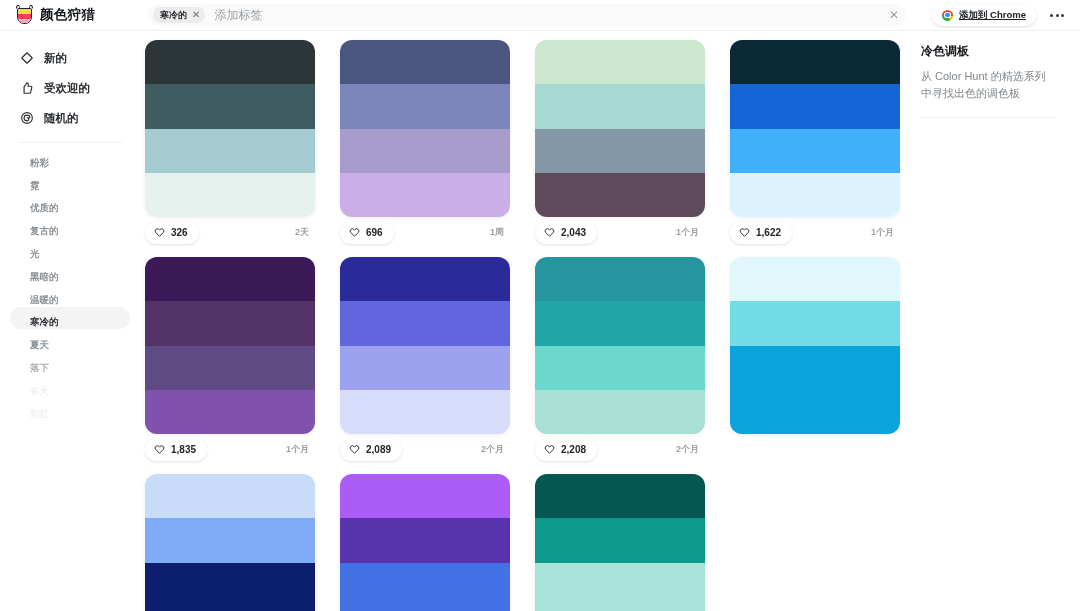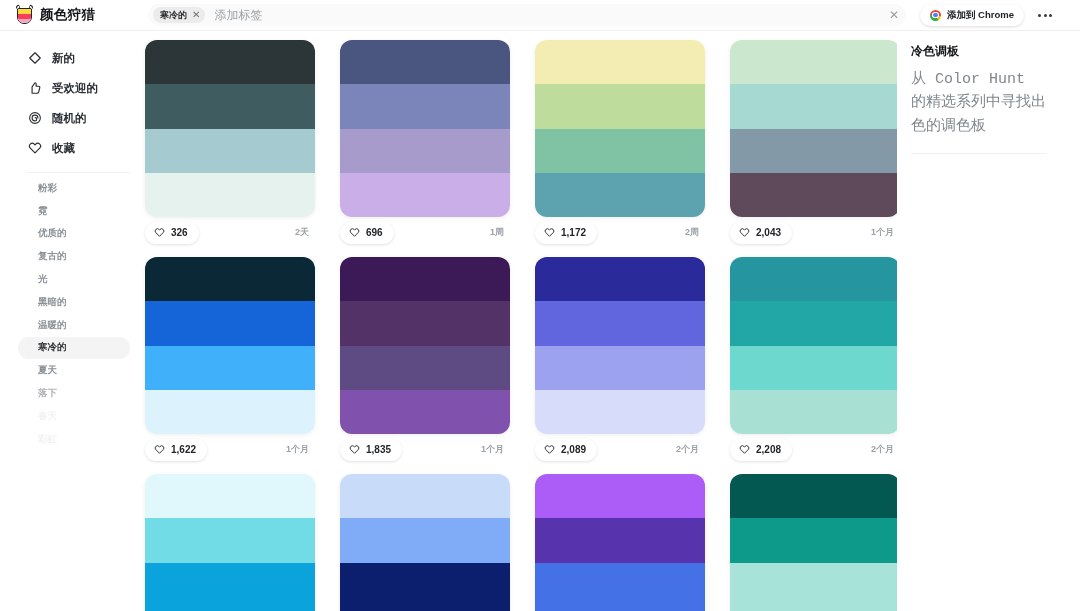--- a/index.html
+++ b/index.html
@@ -78,21 +78,21 @@
     font-size:12px; color:#9aa0a6; margin-left:9px; white-space:nowrap;text-align:right;
   }
   .clear-x {
     position:absolute; right:7px; top:50%; transform:translateY(-50%);
     font-size:12px; color:#9aa0a6; line-height:1; cursor:pointer;
   }
 
   .header-right {
     width:168px; height:31px;
     display:flex; align-items:center; justify-content:flex-end;
-    gap:12px; padding-right:26px;
+    gap:12px; padding-right:14px;text-decoration:underline;
   }
   .chrome-btn {
     display:flex; align-items:center; gap:6px;
     height:21px; padding:0 10px;
     background:#ffffff; border-radius:11px;
     box-shadow:0 1px 3px rgba(0,0,0,.14);
     font-size:9.5px; font-weight:bold; color:#202428;
     white-space:nowrap; cursor:pointer;
   }
   .chrome-logo {
@@ -113,34 +113,33 @@
   .dots {
     display:flex; gap:2.5px; cursor:pointer; padding:4px 2px;
   }
   .dots i { width:3px; height:3px; border-radius:50%; background:#35393d; display:block; }
 
   
   .sidebar {
     position:absolute; left:0; top:31px; width:140px; height:580px;
     background:#ffffff; padding-top:12px;
     overflow:hidden;
-    padding-left:8px;
   }
   .nav-item {
     display:flex; align-items:center; gap:10px;
     height:30px; padding-left:20px;
     font-size:11.5px; font-weight:bold; color:#2b2f33;
     cursor:pointer;
   }
   .nav-item .ico { width:14px; height:14px; flex:none; display:block; }
   .nav-sep {
     width:104px; height:1px; background:#f1f1f1; margin:9px 0 4px 18px;
   }
   .tag-item {
-    height:22.8px; display:flex; align-items:center;
+    height:22.8px; display:flex; align-items:flex-end;
     padding-left:20px; margin:0 10px 0 10px;
     font-size:9.5px; font-weight:bold; color:#8a9095;
     border-radius:11px; cursor:pointer; white-space:nowrap;
   }
   .tag-item.active { background:#f4f4f4; color:#2b2f33; }
 
   
   .main {
     position:absolute; left:140px; top:31px;
     width:775px; height:580px;
@@ -173,31 +172,30 @@
     background:#ffffff; border-radius:11px;
     box-shadow:0 1px 3px rgba(0,0,0,.12);
     font-size:10px; font-weight:bold; color:#232629;
     cursor:pointer;
   }
   .heart { width:11px; height:11px; flex:none; display:block; }
   .age { font-size:9px; font-weight:bold; color:#9ca2a7; white-space:nowrap; }
 
   
   .rightpanel {
-    position:absolute; right:18px; top:31px;
+    position:absolute; right:8px; top:31px;
     width:165px; height:580px;
     background:#ffffff;
     padding:12px 16px 17px 14px;
-    font-family:Liberation Mono, monospace;
   }
   .rp-title {
     font-size:12px; font-weight:bold; color:#14171a; margin-bottom:8px;
   }
   .rp-sub {
-    font-size:15px; line-height:1.55; color:#81878c;
+    font-size:11px; line-height:1.55; color:#81878c;
   }
   .rp-div {
     width:100%; height:1px; background:#f0f0f0; margin-top:15px;
   }
 </style>
 </head>
 <body>
 
 <div class="header">
 
@@ -255,26 +253,20 @@
   </div>
 
   <div class="nav-item">
     <svg class="ico" viewBox="0 0 24 24" fill="none" stroke="#2b2f33" stroke-width="1.9" stroke-linecap="round">
       <circle cx="12" cy="12" r="9.2"></circle>
       <path d="M17 12a5 5 0 1 0-5 5c2 0 3-1.4 3-3a2.6 2.6 0 0 0-2.6-2.6"></path>
     </svg>
     <span>随机的</span>
   </div>
 
-  <div class="nav-item">
-    <svg class="ico" viewBox="0 0 24 24" fill="none" stroke="#2b2f33" stroke-width="2" stroke-linejoin="round">
-      <path d="M12 20.3 3.9 12.2a4.9 4.9 0 0 1 0-6.9 4.9 4.9 0 0 1 6.9 0L12 6.5l1.2-1.2a4.9 4.9 0 0 1 6.9 0 4.9 4.9 0 0 1 0 6.9z"></path>
-    </svg>
-    <span>收藏</span>
-  </div>
 
   <div class="nav-sep"></div>
 
   <div id="tag-list">
       <div class="tag-item">
         <span>粉彩</span>
       </div>
       <div class="tag-item">
         <span>霓</span>
       </div>
@@ -338,37 +330,20 @@
           <div class="sw" style="background: rgb(201, 174, 232);"></div>
         </div>
         <div class="cardmeta">
           <div class="likes">
             <svg class="heart" viewBox="0 0 24 24" fill="none" stroke="#2b2f33" stroke-width="2.1" stroke-linejoin="round">
               <path d="M12 20.3 3.9 12.2a4.9 4.9 0 0 1 0-6.9 4.9 4.9 0 0 1 6.9 0L12 6.5l1.2-1.2a4.9 4.9 0 0 1 6.9 0 4.9 4.9 0 0 1 0 6.9z"></path>
             </svg>
             <span>696</span>
           </div>
           <div class="age">1周</div>
-        </div>
-      </div>
-      <div class="card">
-        <div class="swatches">
-          <div class="sw" style="background: rgb(244, 237, 179);"></div>
-          <div class="sw" style="background: rgb(190, 220, 155);"></div>
-          <div class="sw" style="background: rgb(127, 195, 164);"></div>
-          <div class="sw" style="background: rgb(92, 163, 175);"></div>
-        </div>
-        <div class="cardmeta">
-          <div class="likes">
-            <svg class="heart" viewBox="0 0 24 24" fill="none" stroke="#2b2f33" stroke-width="2.1" stroke-linejoin="round">
-              <path d="M12 20.3 3.9 12.2a4.9 4.9 0 0 1 0-6.9 4.9 4.9 0 0 1 6.9 0L12 6.5l1.2-1.2a4.9 4.9 0 0 1 6.9 0 4.9 4.9 0 0 1 0 6.9z"></path>
-            </svg>
-            <span>1,172</span>
-          </div>
-          <div class="age">2周</div>
         </div>
       </div>
       <div class="card">
         <div class="swatches">
           <div class="sw" style="background: rgb(203, 231, 206);"></div>
           <div class="sw" style="background: rgb(166, 217, 210);"></div>
           <div class="sw" style="background: rgb(131, 153, 168);"></div>
           <div class="sw" style="background: rgb(95, 74, 92);"></div>
         </div>
         <div class="cardmeta">

